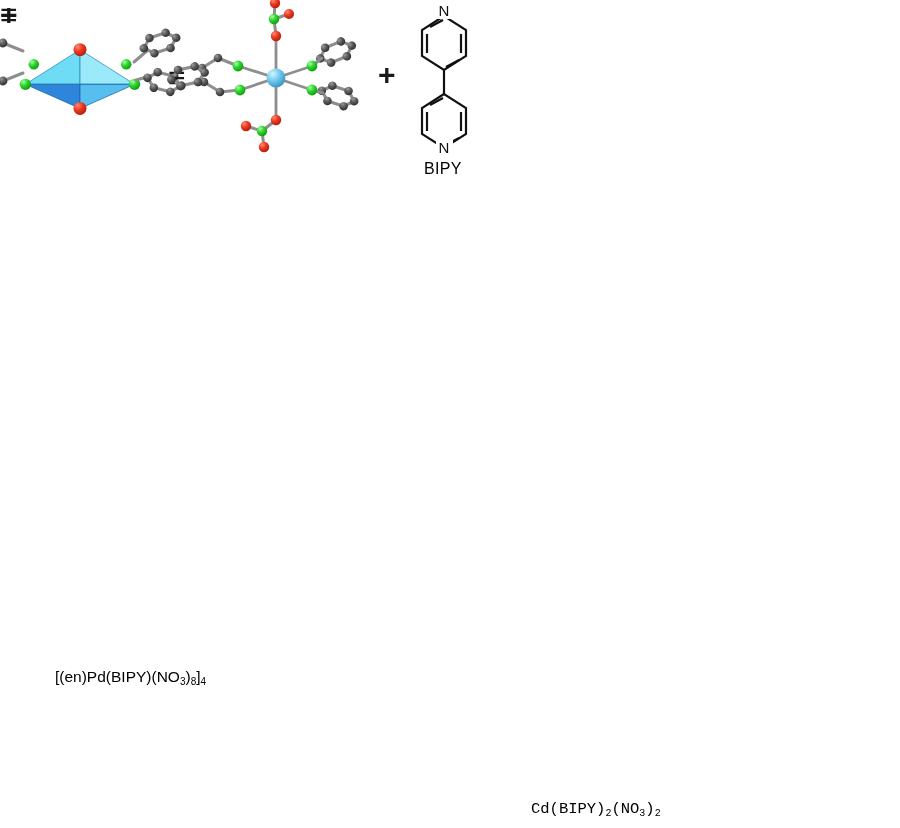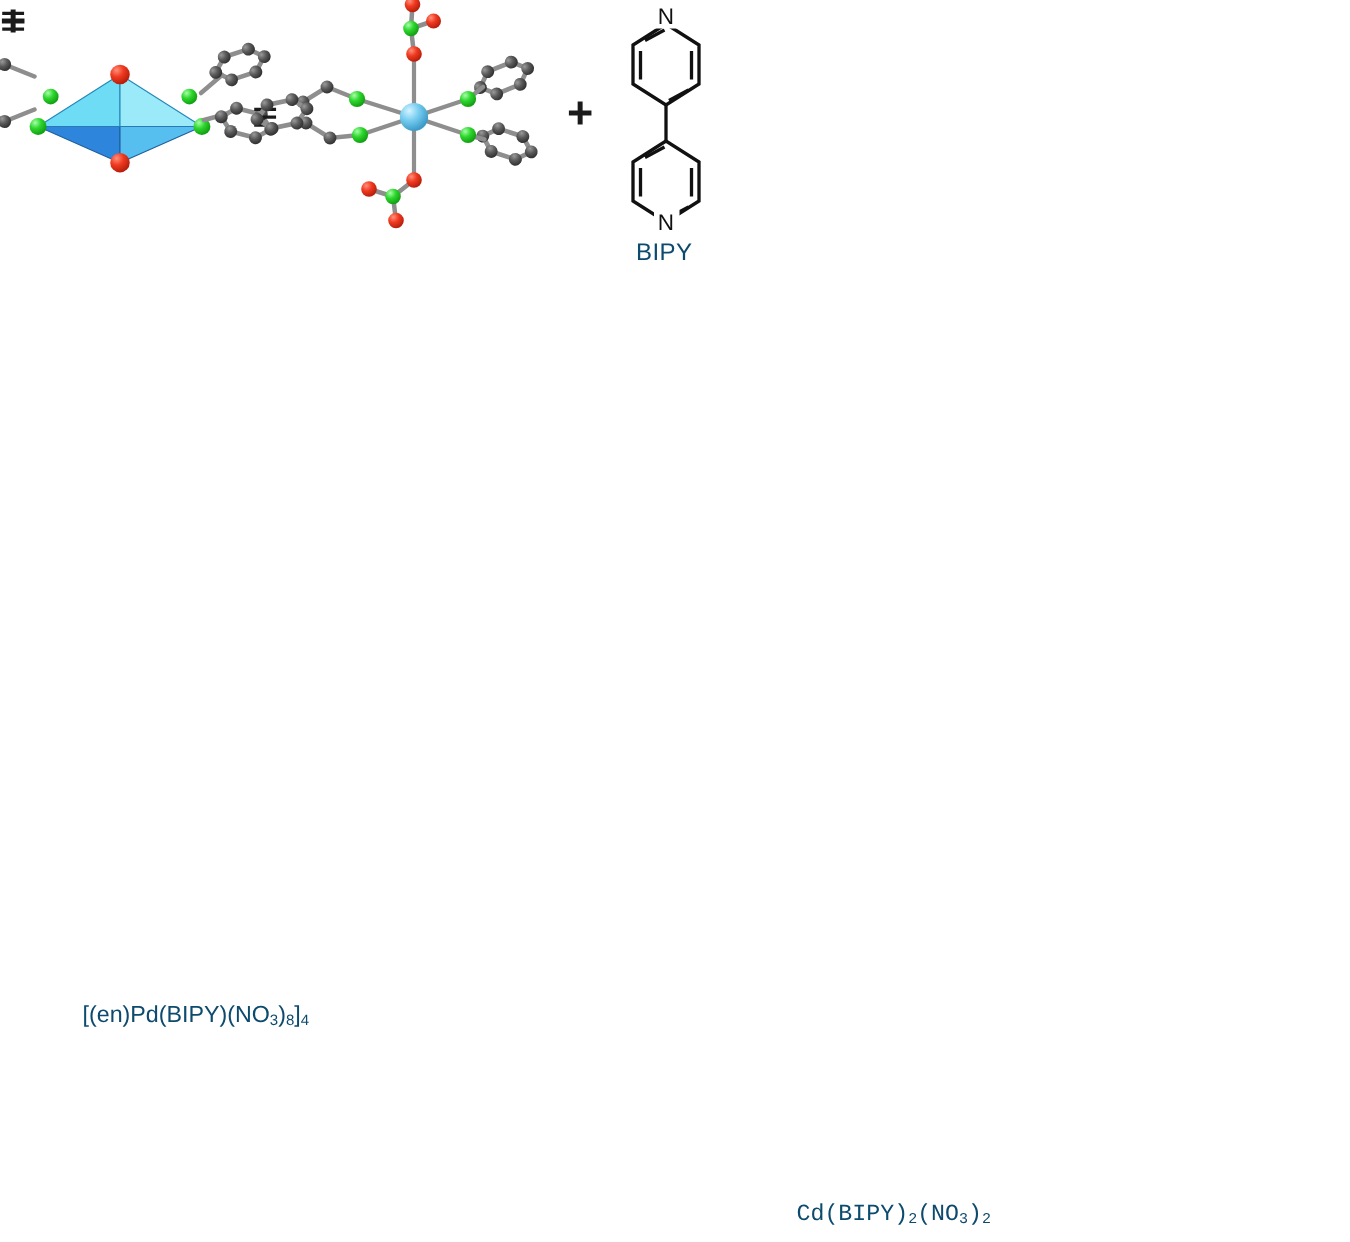--- a/index.html
+++ b/index.html
@@ -16,21 +16,21 @@
     color:#1a1a1a;
     user-select:none;
     white-space:nowrap;
   }
   .op-equiv{font-size:30px;font-weight:700;line-height:1;}
   .op-plus{font-size:30px;font-weight:700;line-height:1;}
   .lbl{
     position:absolute;
     font-family:"Liberation Sans", sans-serif;
     font-size:15px;
-    color:#0c4a6e;
+    color:#000000;
     white-space:nowrap;
     user-select:none;
   }
   .lbl sub{font-size:10px;vertical-align:-0.25em;}
   .lbl-bipy{font-size:16px;letter-spacing:.3px;}
   .lbl-prod{font-size:15.5px;}
 </style>
 </head>
 <body>
 

